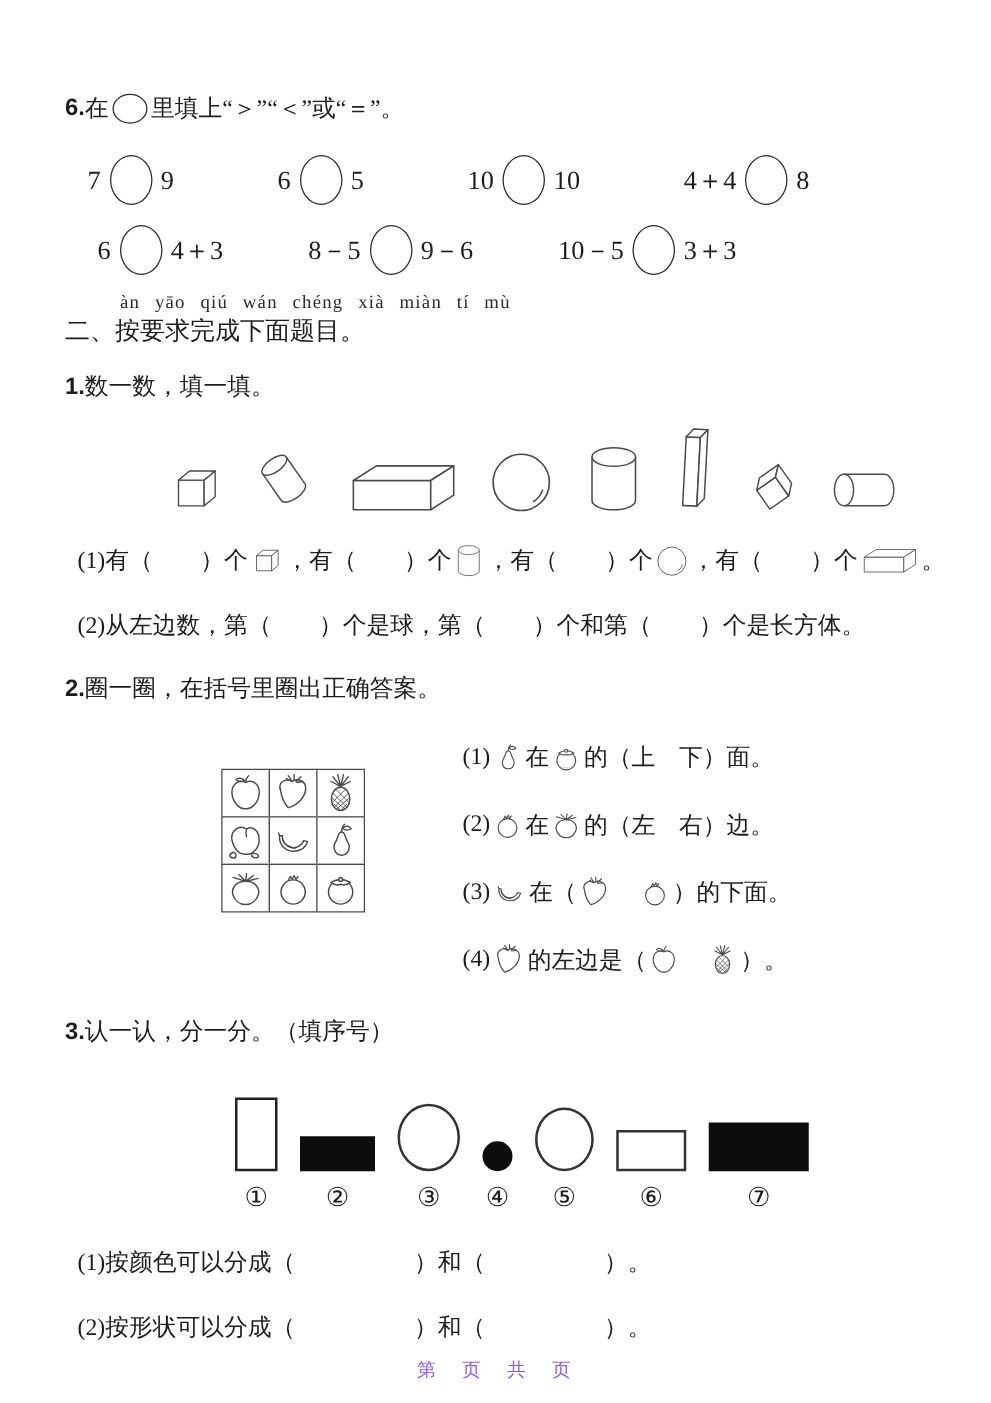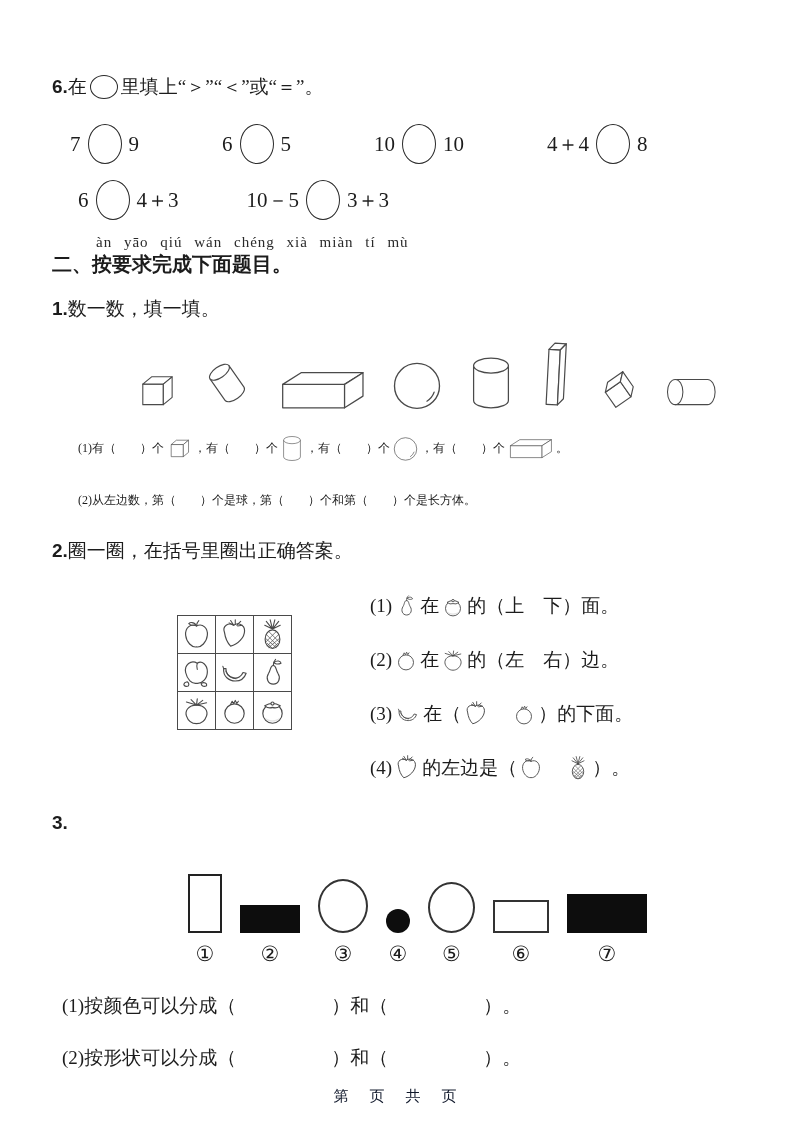--- a/index.html
+++ b/index.html
@@ -5,37 +5,37 @@
   html,body{margin:0;padding:0;}
   body{
     width:793px;height:1122px;background:#ffffff;position:relative;overflow:hidden;
     font-family:"Liberation Serif","DejaVu Serif",serif;color:#1c1c1c;
   }
   .sheet{padding:74px 48px 0 52px;position:relative;}
 
   
   .q-num{font-family:"Liberation Sans","DejaVu Sans",sans-serif;font-weight:700;font-size:19px;}
   .q-text{font-size:19px;}
-  .rich-line{display:flex;align-items:center;white-space:pre;font-size:12px;margin-top:20px;margin-left:26px;height:32px;}
+  .rich-line{display:flex;align-items:center;white-space:pre;font-size:19px;margin-top:20px;margin-left:10px;height:32px;}
   .rich-line span{white-space:pre;}
 
   
   .q6-title{font-size:19px;display:flex;align-items:center;white-space:pre;}
   .title-circle{display:inline-block;width:26px;height:22px;border:1.5px solid #2a2a2a;border-radius:50%;margin:0 3px;}
   .cmp-row{display:flex;align-items:center;}
   .cmp-row1{margin:24px 0 0 18px;gap:83px;}
   .cmp-row2{margin:16px 0 0 26px;gap:68px;}
   .cmp-group{display:flex;align-items:center;}
   .cmp-num{font-size:21px;white-space:pre;}
   .cmp-circle{display:inline-block;width:32px;height:38px;border:1.6px solid #2a2a2a;border-radius:50%;margin:0 7px;}
 
   
   .pinyin{margin:14px 0 0 44px;font-size:15px;color:#2a2a2a;word-spacing:7px;letter-spacing:1px;}
   .sec-title{font-size:20px;display:flex;align-items:baseline;white-space:pre;}
-  .sec-main{font-family:"Liberation Sans","DejaVu Sans",sans-serif;font-weight:700;font-size:20px;}
+  .sec-main{font-family:"Liberation Sans","DejaVu Sans",sans-serif;font-weight:400;font-size:20px;}
   .sec-note{font-size:19px;}
 
   .q-title{margin-top:18px;display:flex;align-items:baseline;white-space:pre;}
 
   
   .solid-row{display:flex;align-items:flex-end;gap:22px;margin:12px 0 0 82px;height:78px;}
   .solid-shape{display:flex;align-items:flex-end;}
   .solid-shape svg{display:block;}
   svg .ln{fill:#ffffff;stroke:#4a4a4a;stroke-width:1.5;stroke-linejoin:round;}
   svg .lnf{fill:none;stroke:#4a4a4a;stroke-width:1.4;stroke-linecap:round;stroke-linejoin:round;}
@@ -71,21 +71,21 @@
   .dot-black{width:24px;height:24px;background:#0d0d0d;border-radius:50%;}
   .circle-outline{width:43px;height:47px;border:2px solid #333;border-radius:50%;}
   .rect-outline{width:52px;height:29px;border:2px solid #333;}
   .rect-black-wide{width:80px;height:39px;background:#0d0d0d;}
   .shape-label{margin-top:9px;font-size:21px;}
 
   .q3-line{font-size:19px;margin:26px 0 0 10px;white-space:pre;}
 
   
   .footer{position:absolute;left:0;right:0;bottom:16px;text-align:center;
-    font-family:"Liberation Sans","DejaVu Sans",sans-serif;font-size:15px;letter-spacing:3px;color:#0f172a;}
+    font-family:"Liberation Sans","DejaVu Sans",sans-serif;font-size:15px;letter-spacing:3px;color:#8b5cf6;}
 </style>
 </head>
 <body>
 
 <div class="sheet" data-name="worksheet-page">
 
   <div class="q6-title" data-name="q6-title">
     <span class="q-num" data-name="q6-number">6.</span>
     <span class="q-text" data-name="q6-title-pre">在</span>
     <span class="title-circle" data-name="answer-circle"></span>
@@ -111,20 +111,25 @@
         <span class="cmp-num" data-name="left-operand">4＋4</span>
         <span class="cmp-circle" data-name="answer-circle"></span>
         <span class="cmp-num" data-name="right-operand">8</span>
       </span>
     </div>
   <div class="cmp-row cmp-row2" data-name="q6-comparison-row-2">
       <span class="cmp-group" data-name="comparison-item">
         <span class="cmp-num" data-name="left-operand">6</span>
         <span class="cmp-circle" data-name="answer-circle"></span>
         <span class="cmp-num" data-name="right-operand">4＋3</span>
+      </span>
+      <span class="cmp-group" data-name="comparison-item">
+        <span class="cmp-num" data-name="left-operand">8－5</span>
+        <span class="cmp-circle" data-name="answer-circle"></span>
+        <span class="cmp-num" data-name="right-operand">9－6</span>
       </span>
       <span class="cmp-group" data-name="comparison-item">
         <span class="cmp-num" data-name="left-operand">10－5</span>
         <span class="cmp-circle" data-name="answer-circle"></span>
         <span class="cmp-num" data-name="right-operand">3＋3</span>
       </span>
     </div>
 
   <div class="pinyin" data-name="section2-pinyin">àn yāo qiú wán chéng xià miàn tí mù</div>
   <div class="sec-title" data-name="section2-title">
@@ -370,20 +375,21 @@
     <path class="lnf" d="M20 13 L12 3 M20 13 L17 1 M20 13 L23 1 M20 13 L28 3 M20 13 L10 8 M20 13 L30 8"></path>
     <ellipse class="ln" cx="20" cy="26" rx="9.5" ry="12"></ellipse>
     <path class="thin" d="M12 20 L27 35 M11 25 L25 37 M13 31 L20 38 M28 20 L13 35 M29 25 L15 37 M27 31 L20 38 M15 16 L29 30 M25 16 L11 30"></path>
   </svg>
 </span><span data-name="text-run">）。</span></div>
       </div>
   </div>
 
   <div class="q-title" style="margin-top:6px" data-name="q3-title">
     <span class="q-num" data-name="q3-number">3.</span>
+    <span class="q-text" data-name="q3-title-text">认一认，分一分。（填序号）</span>
   </div>
   <div class="q3-row" data-name="flat-shapes-row">
       <div class="q3-col" data-name="shape-column">
         <div class="shape rect-tall-outline" data-name="rect-tall-outline-shape"></div>
         <div class="shape-label" data-name="shape-number-label">①</div>
       </div>
       <div class="q3-col" data-name="shape-column">
         <div class="shape rect-black" data-name="rect-black-shape"></div>
         <div class="shape-label" data-name="shape-number-label">②</div>
       </div>

